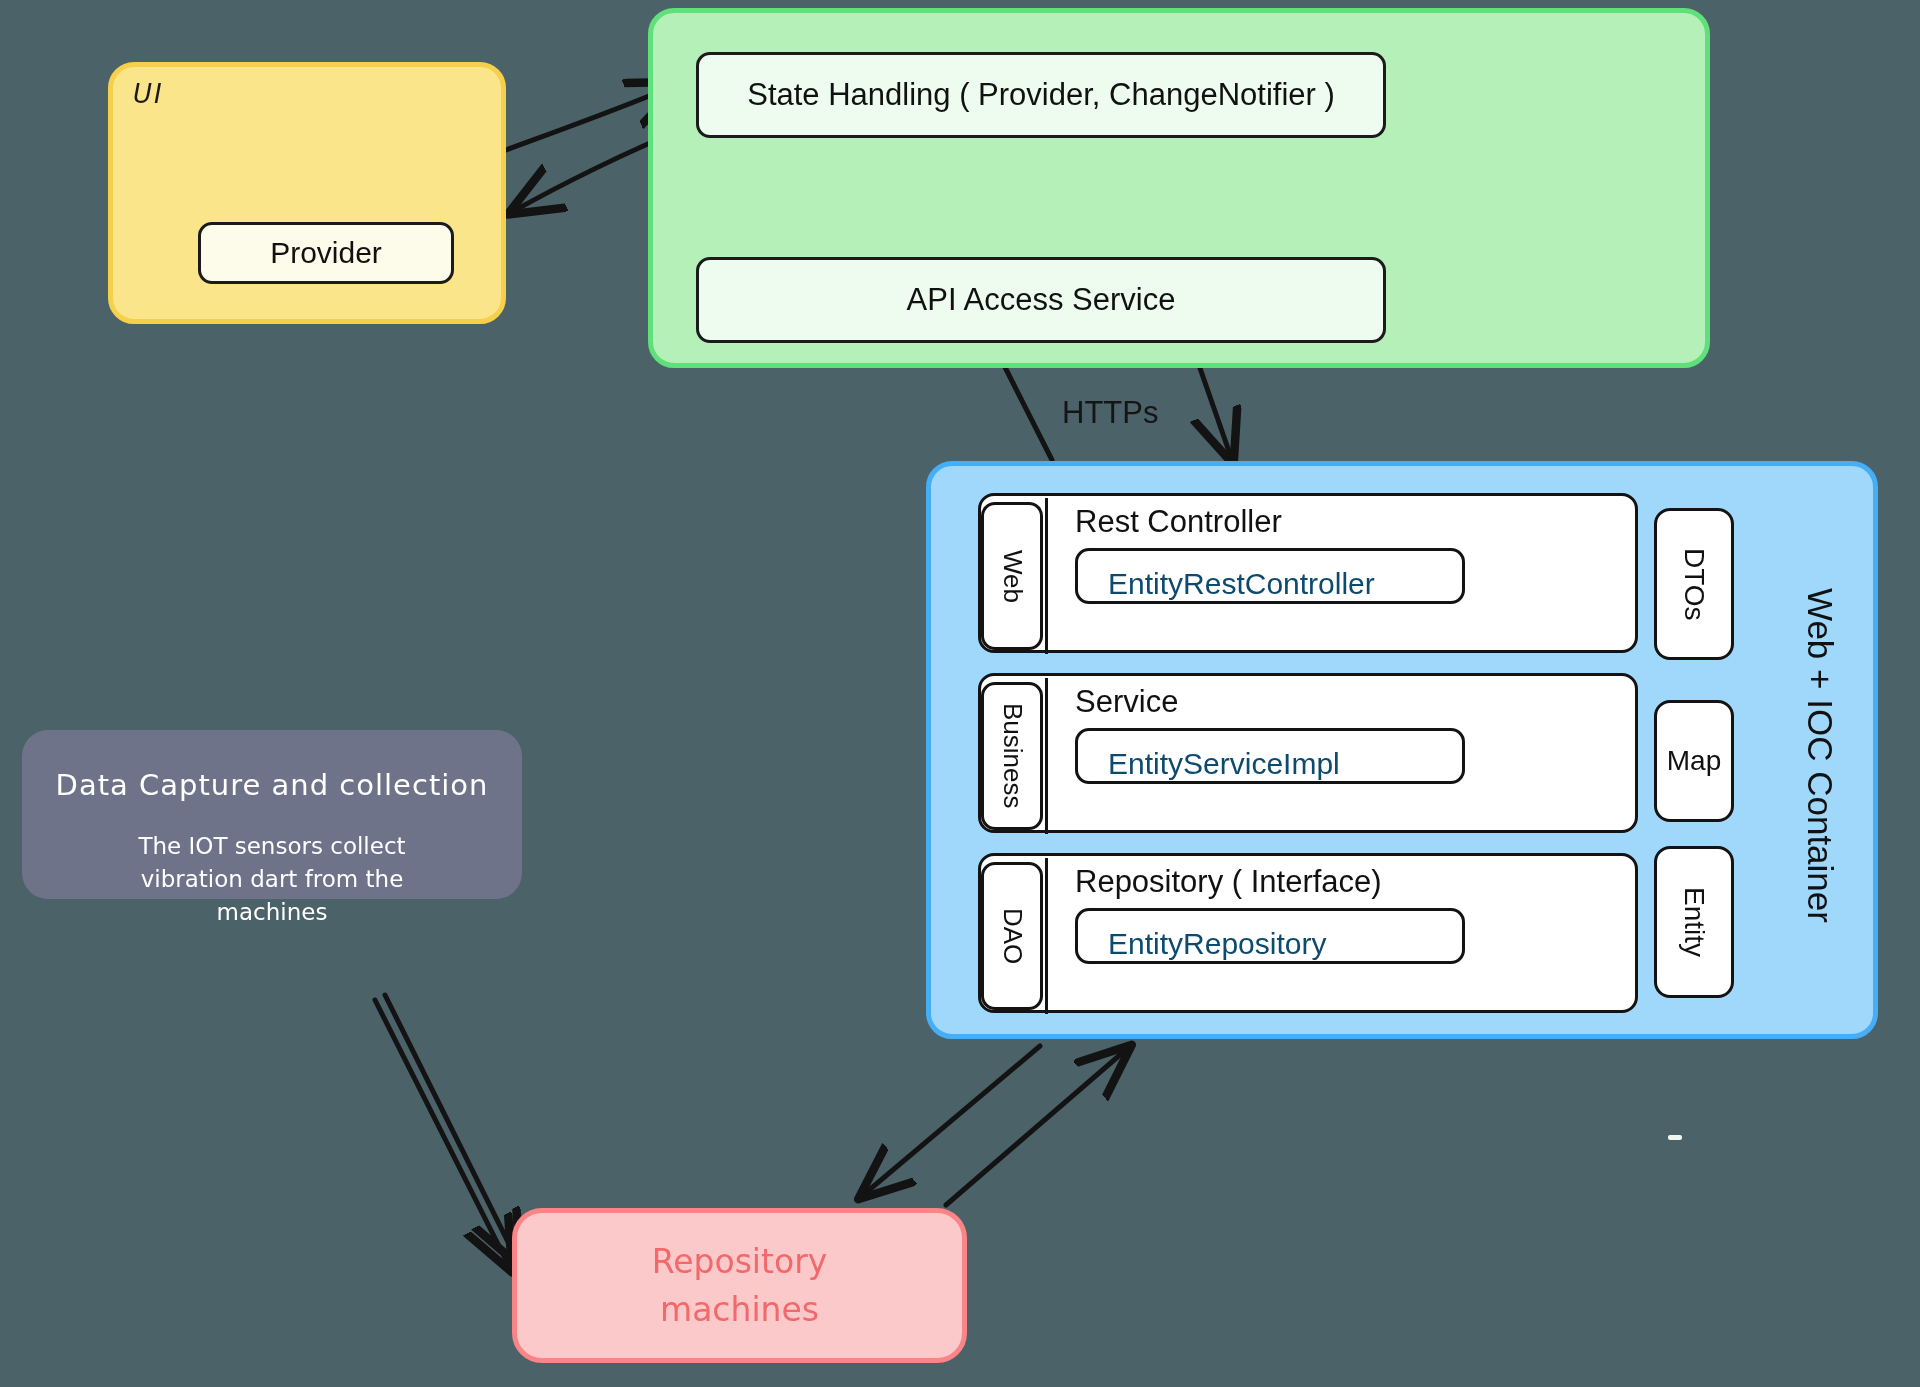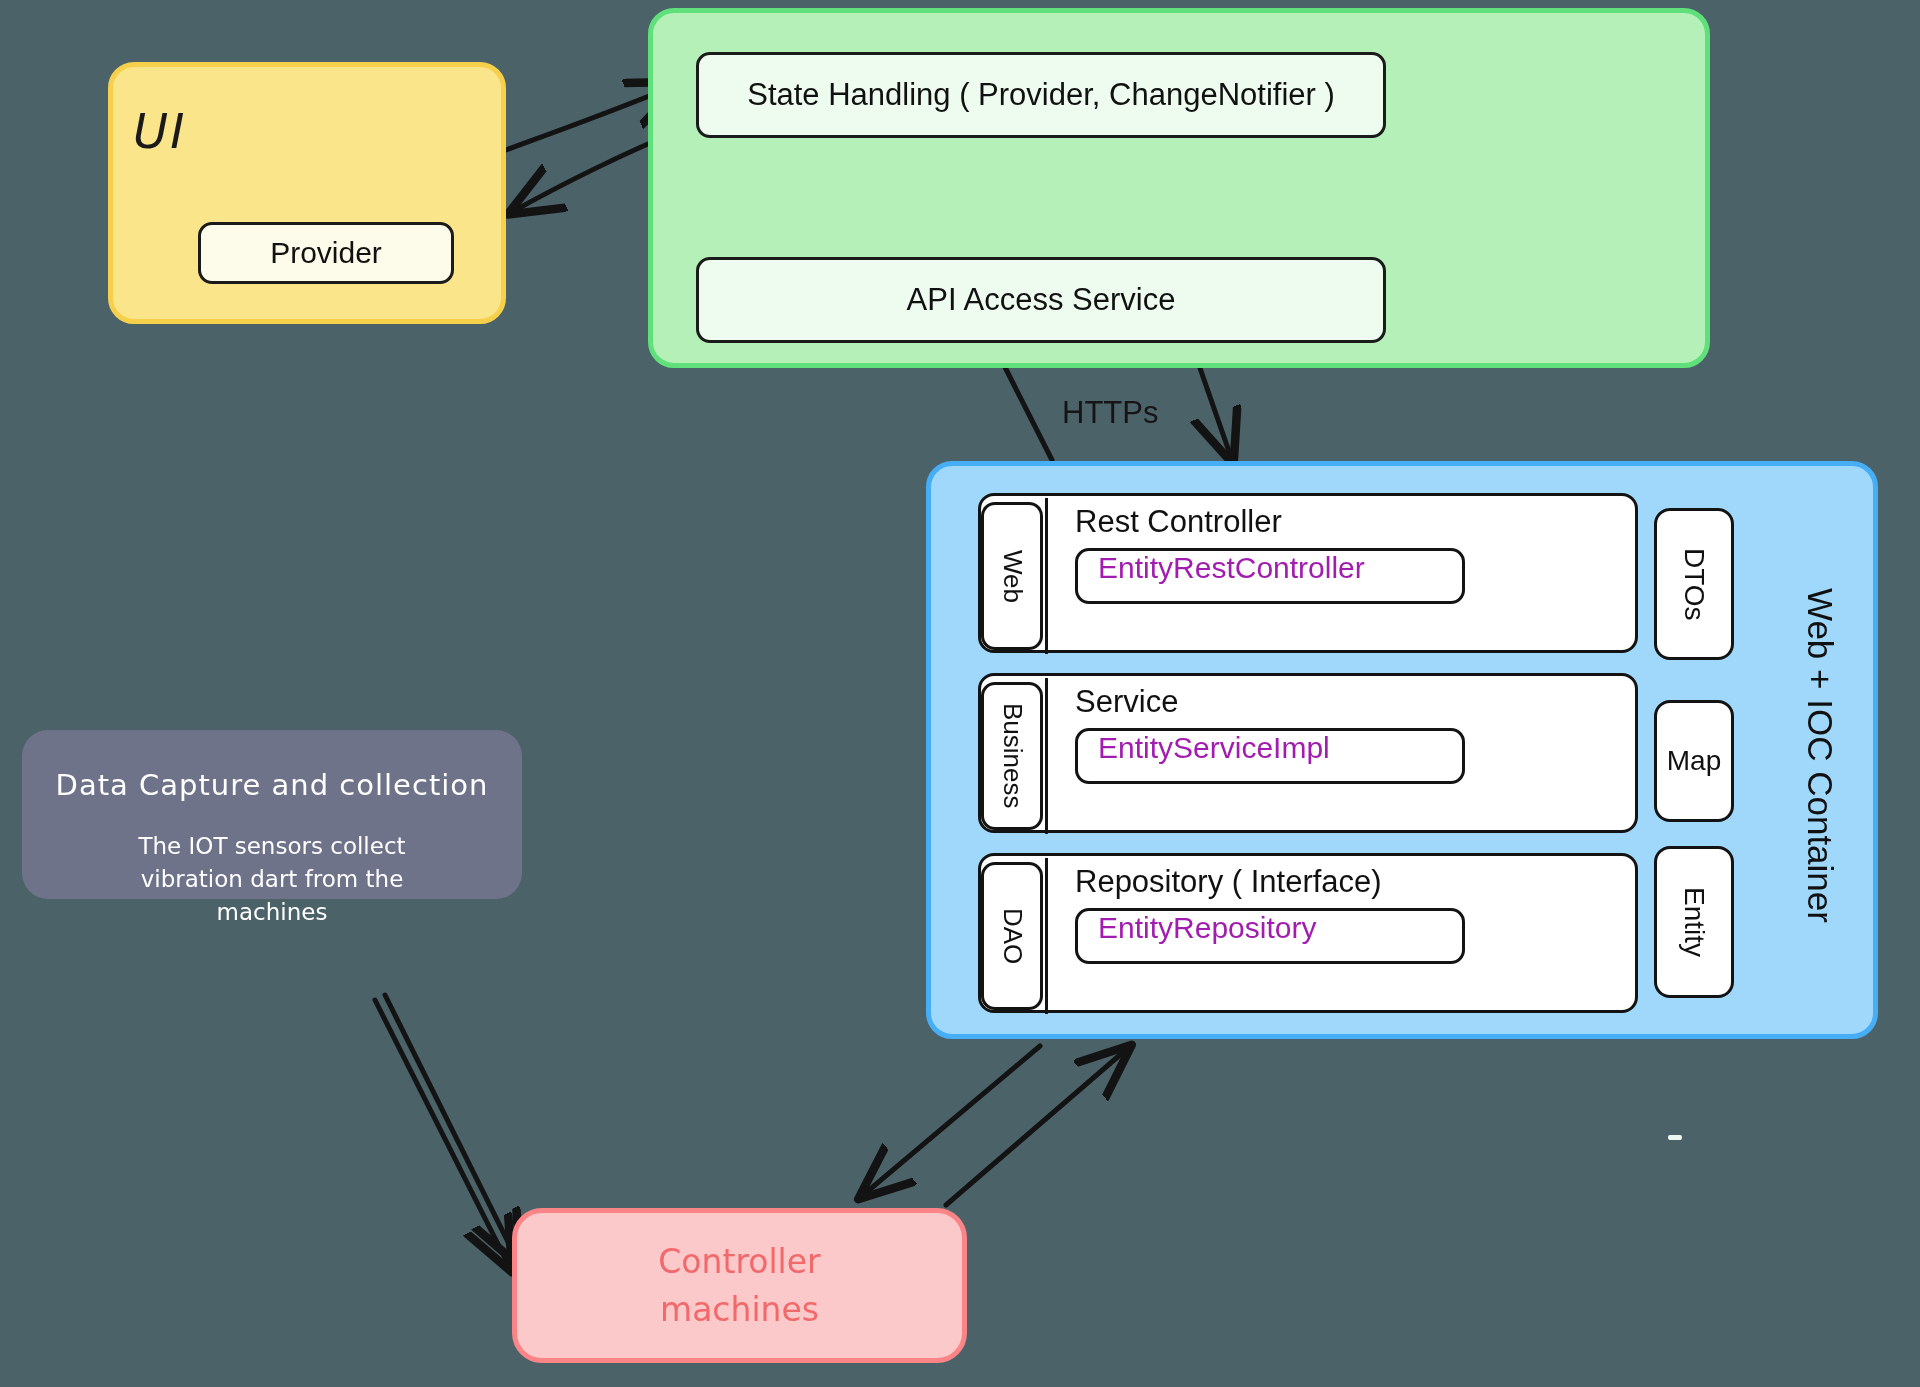--- a/index.html
+++ b/index.html
@@ -22,21 +22,21 @@
   }
 
   
   #ui-group{
     left:108px;top:62px;width:398px;height:262px;
     background:#fbe58a;border:5px solid #f6cf4b;border-radius:26px;
   }
   #ui-title{
     position:absolute;left:20px;top:12px;
     font-family:"DejaVu Sans", sans-serif;
-    font-size:48px;color:#1a1a1a;letter-spacing:2px;font-style:italic;margin-top:24px;
+    font-size:26px;color:#1a1a1a;letter-spacing:2px;font-style:italic;
   }
   #ui-screens{left:198px;top:102px;width:256px;height:62px;font-size:30px;background:#fdfbe9;}
   #ui-widgets{left:198px;top:222px;width:256px;height:62px;font-size:30px;background:#fdfbe9;}
 
   
   #green-group{
     left:648px;top:8px;width:1062px;height:360px;
     background:#b4f0b8;border:5px solid #5fe07a;border-radius:26px;
   }
   #state-handling{left:696px;top:52px;width:690px;height:86px;font-size:31px;background:#eefbef;}
@@ -69,22 +69,22 @@
   .layer-tag span{
     writing-mode:vertical-rl;font-size:26px;color:#111;white-space:nowrap;
   }
   .layer-divider{position:absolute;left:64px;top:2px;width:0;height:156px;border-left:3px solid #131313;}
   .layer-title{
     position:absolute;left:94px;top:8px;font-size:31px;color:#111;
   }
   .layer-impl{
     position:absolute;left:94px;top:52px;width:390px;height:56px;
     background:#ffffff;border:3px solid #131313;border-radius:14px;
-    display:flex;align-items:flex-start;justify-content:flex-start;
-    padding-left:20px;box-sizing:border-box;font-size:30px;color:#a21caf;
+    display:flex;align-items:flex-end;justify-content:flex-start;
+    padding-left:30px;box-sizing:border-box;font-size:30px;color:#0c4a6e;
   }
 
   .side-box{
     position:absolute;background:#ffffff;border:3.5px solid #131313;border-radius:16px;
     display:flex;align-items:center;justify-content:center;box-sizing:border-box;
   }
   #side-dtos{left:1654px;top:508px;width:80px;height:152px;}
   #side-map{left:1654px;top:700px;width:80px;height:122px;}
   #side-entity{left:1654px;top:846px;width:80px;height:152px;}
   .side-box span.vert{writing-mode:vertical-rl;font-size:28px;color:#111;}
@@ -237,19 +237,19 @@
   <div id="ioc-label">
     <span>Web + IOC Container</span>
   </div>
 
   <div class="node" id="data-capture">
     <div id="dc-title">Data  Capture and collection</div>
     <div id="dc-body">The IOT sensors collect vibration dart from the machines</div>
   </div>
 
   <div class="node" id="pg-db">
-    <span>Controller</span>
+    <span>Repository</span>
     <span>machines</span>
   </div>
 
   <div id="stray-mark"></div>
 
 </div>
 
 </body></html>

